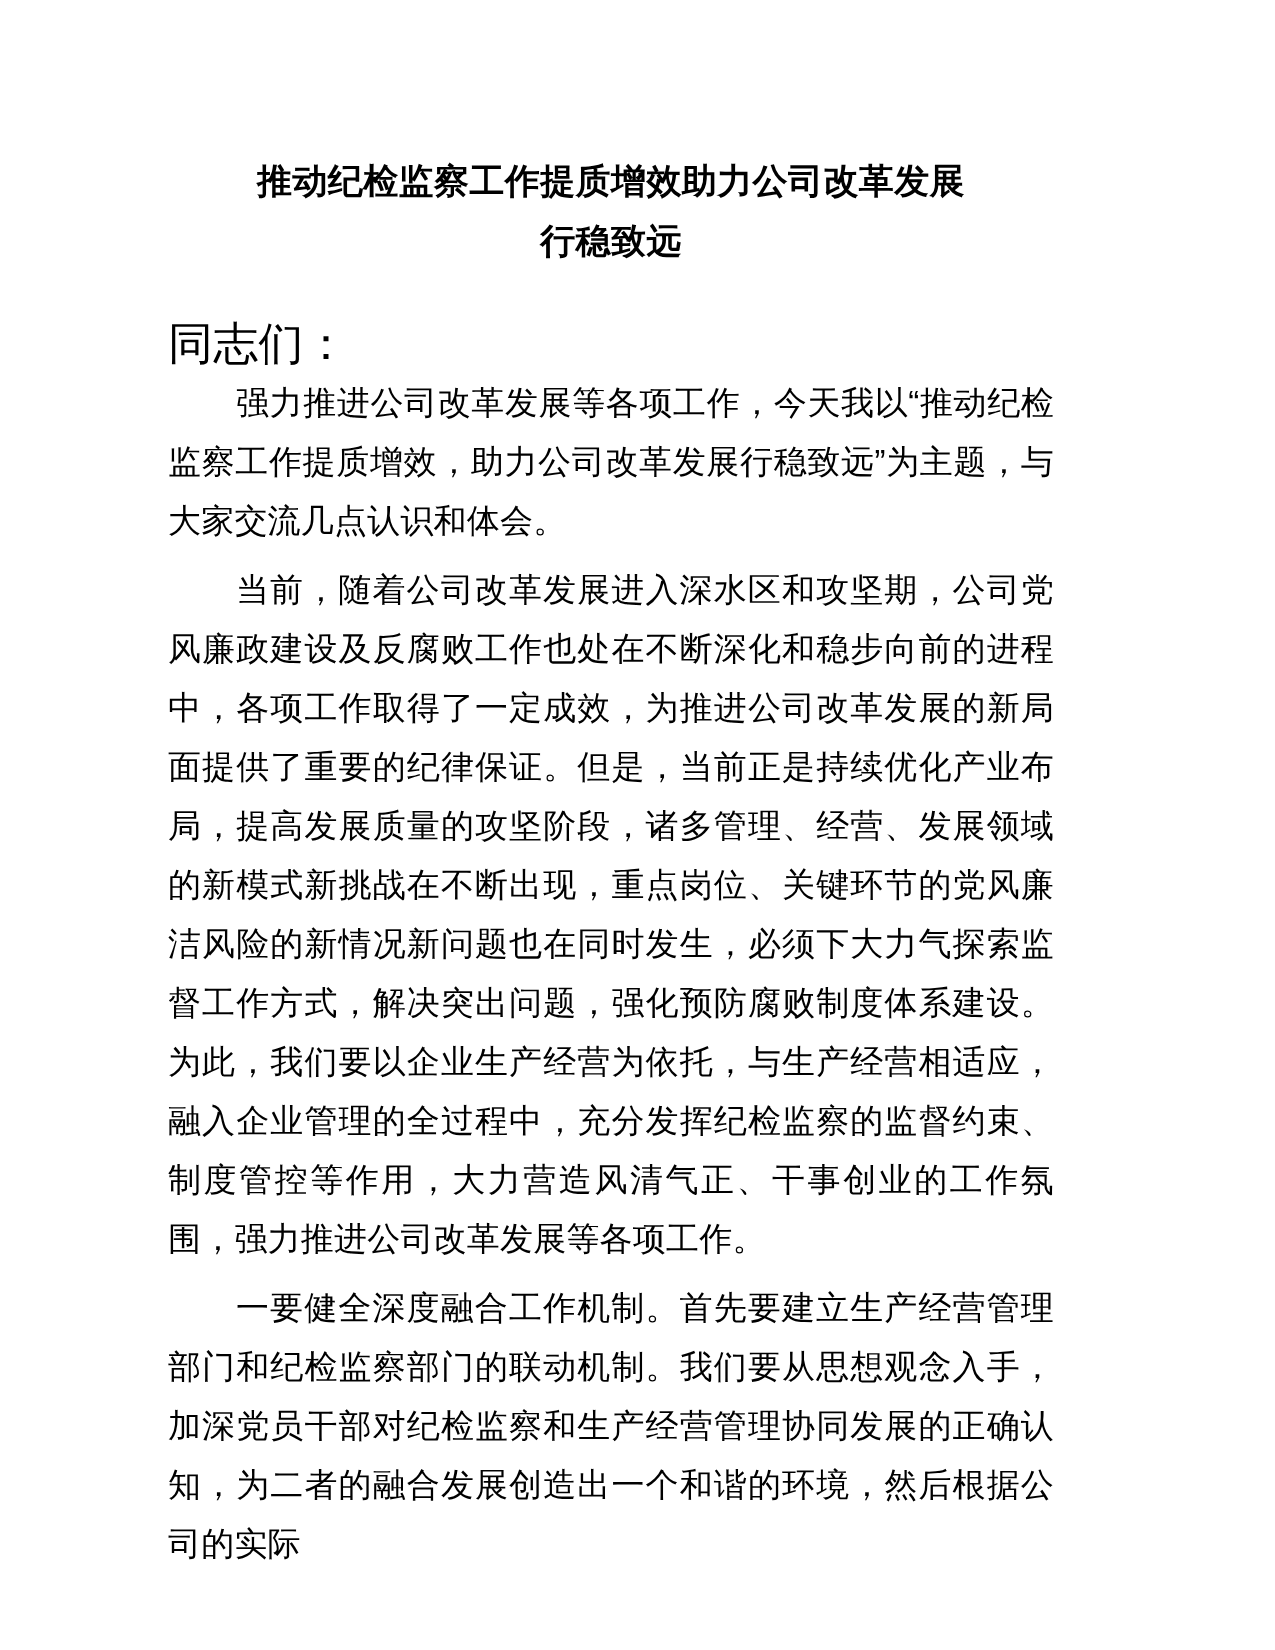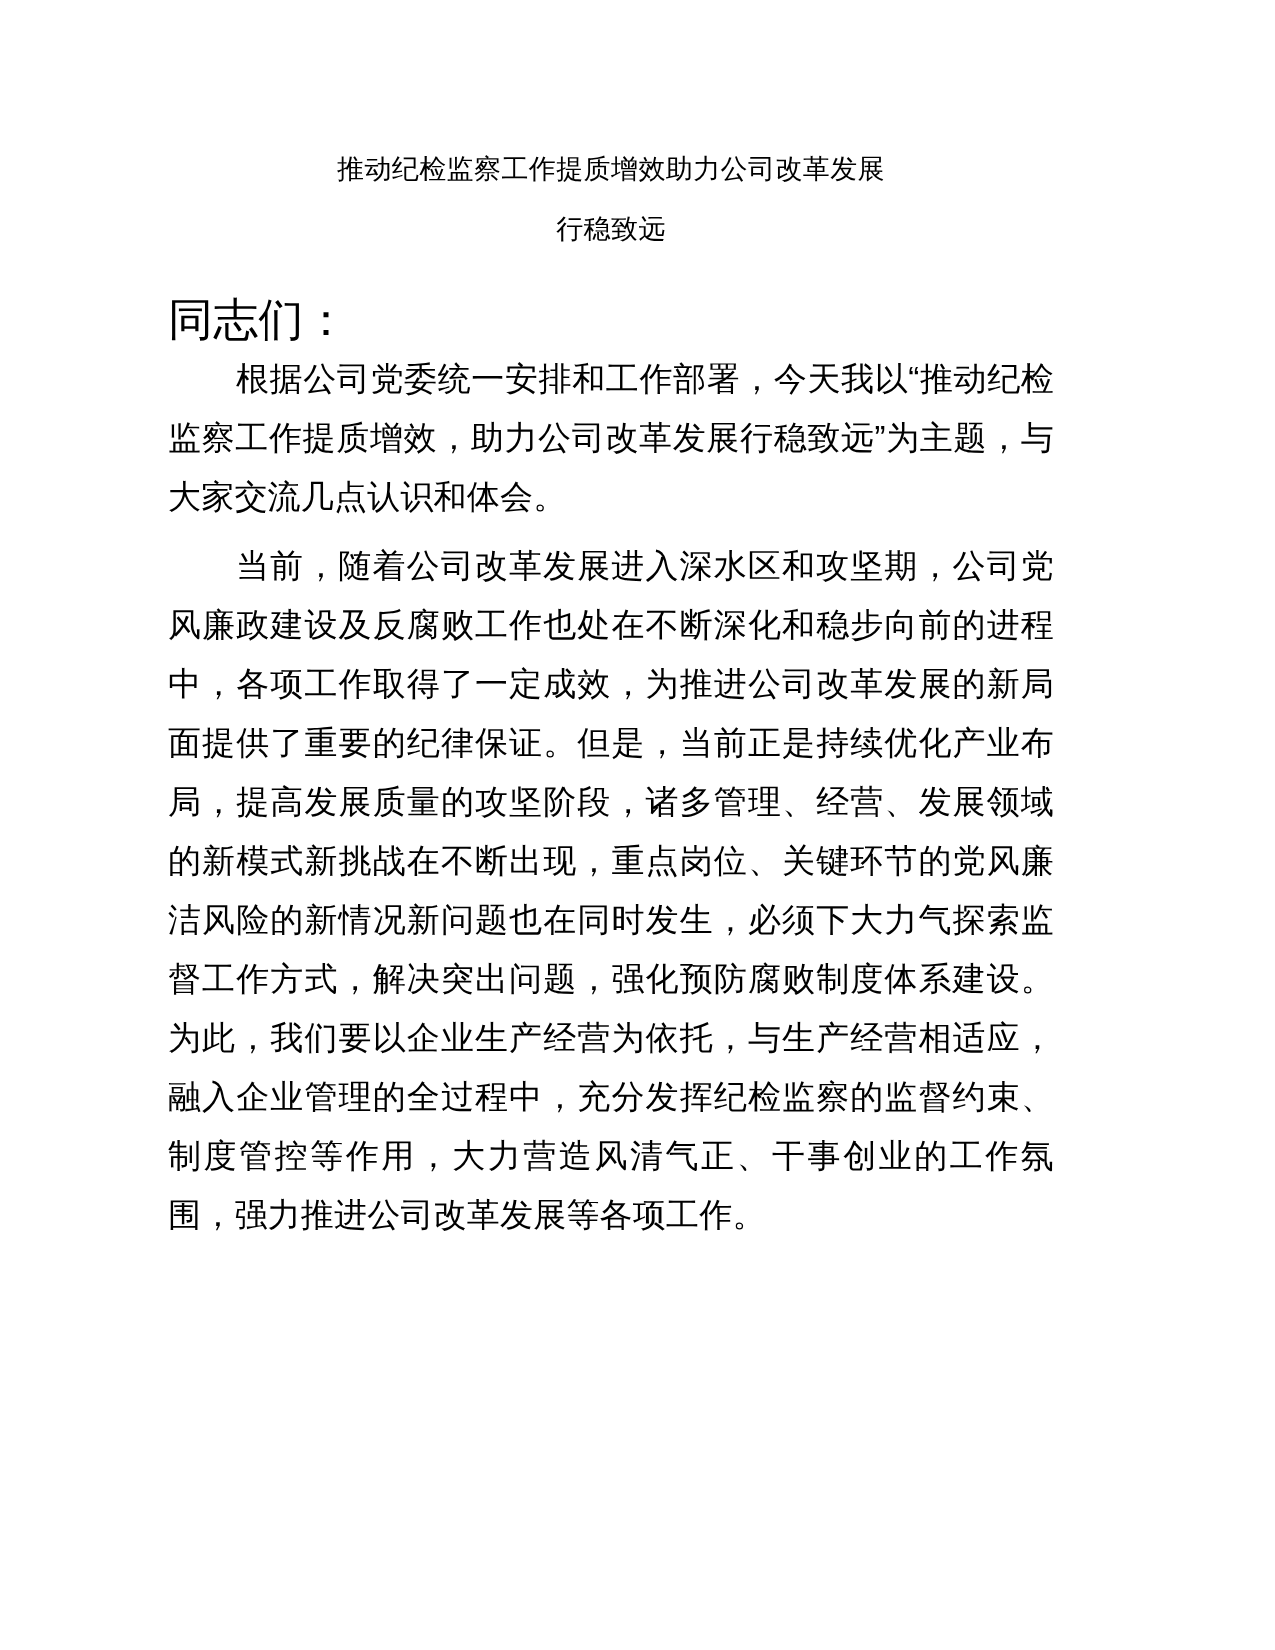--- a/index.html
+++ b/index.html
@@ -16,27 +16,27 @@
     box-sizing: border-box;
   }
   .content {
     position: absolute;
     left: 168px;
     top: 0;
     width: 886px;
   }
   .doc-title {
     font-family: "Liberation Sans", "DejaVu Sans", sans-serif;
-    font-weight: normal;
-    font-size: 27px;
+    font-weight: bold;
+    font-size: 35px;
     line-height: 60px;
     text-align: center;
     color: #000000;
     letter-spacing: 0.4px;
-    margin: 0;
+    margin: 12px;
     padding-top: 139px;
     white-space: pre-line;
   }
   .salutation {
     font-family: "Liberation Sans", "DejaVu Sans", sans-serif;
     font-size: 45px;
     line-height: 59px;
     color: #000000;
     margin: 0;
     padding-top: 31px;
@@ -63,19 +63,20 @@
 <body>
 
 <div class="page">
   <div class="content">
 
     <h1 class="doc-title">推动纪检监察工作提质增效助力公司改革发展
 行稳致远</h1>
 
     <p class="salutation">同志们：</p>
 
-    <p class="body-para para-gap-sm">根据公司党委统一安排和工作部署，今天我以“推动纪检监察工作提质增效，助力公司改革发展行稳致远”为主题，与大家交流几点认识和体会。</p>
+    <p class="body-para para-gap-sm">强力推进公司改革发展等各项工作，今天我以“推动纪检监察工作提质增效，助力公司改革发展行稳致远”为主题，与大家交流几点认识和体会。</p>
 
     <p class="body-para para-gap-lg">当前，随着公司改革发展进入深水区和攻坚期，公司党风廉政建设及反腐败工作也处在不断深化和稳步向前的进程中，各项工作取得了一定成效，为推进公司改革发展的新局面提供了重要的纪律保证。但是，当前正是持续优化产业布局，提高发展质量的攻坚阶段，诸多管理、经营、发展领域的新模式新挑战在不断出现，重点岗位、关键环节的党风廉洁风险的新情况新问题也在同时发生，必须下大力气探索监督工作方式，解决突出问题，强化预防腐败制度体系建设。为此，我们要以企业生产经营为依托，与生产经营相适应，融入企业管理的全过程中，充分发挥纪检监察的监督约束、制度管控等作用，大力营造风清气正、干事创业的工作氛围，强力推进公司改革发展等各项工作。</p>
 
+    <p class="body-para para-gap-lg">一要健全深度融合工作机制。首先要建立生产经营管理部门和纪检监察部门的联动机制。我们要从思想观念入手，加深党员干部对纪检监察和生产经营管理协同发展的正确认知，为二者的融合发展创造出一个和谐的环境，然后根据公司的实际</p>
 
   </div>
 </div>
 
 </body></html>

